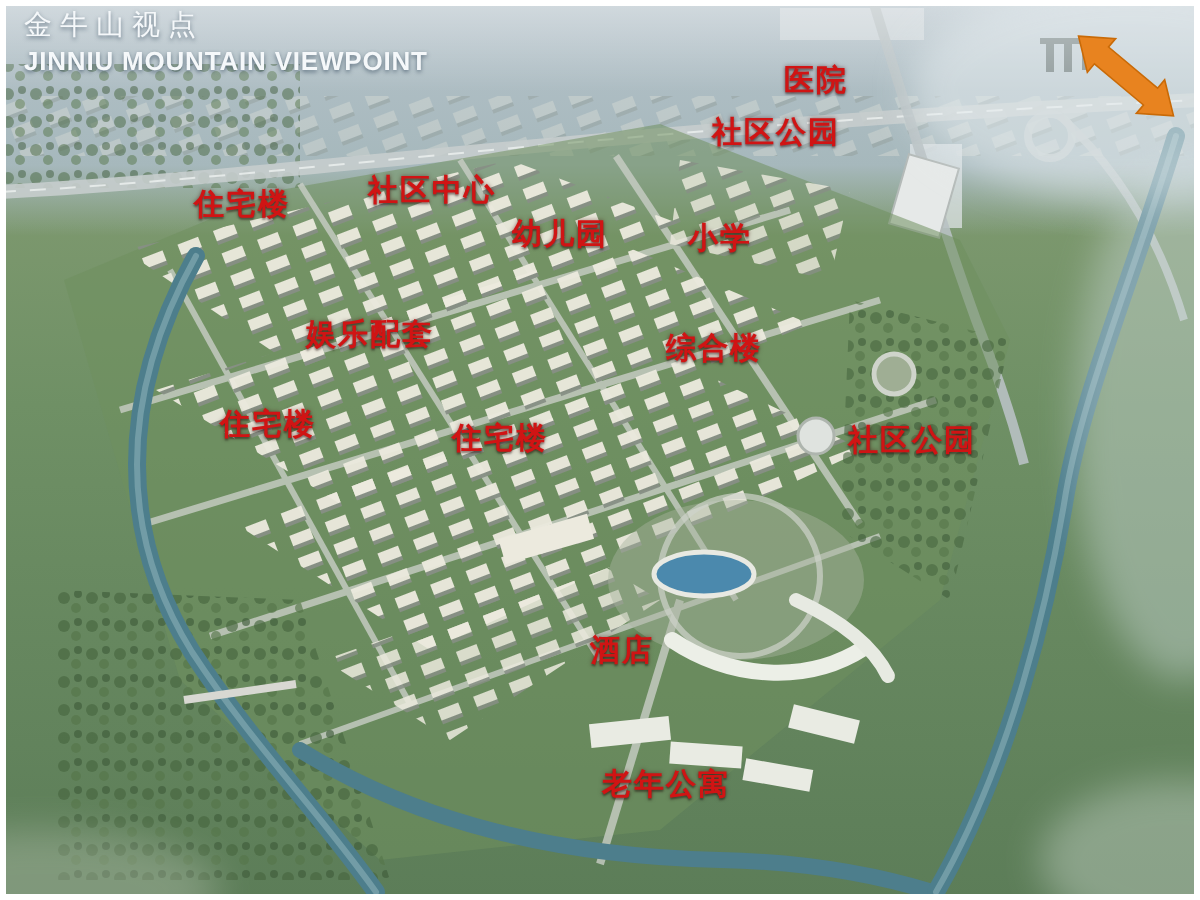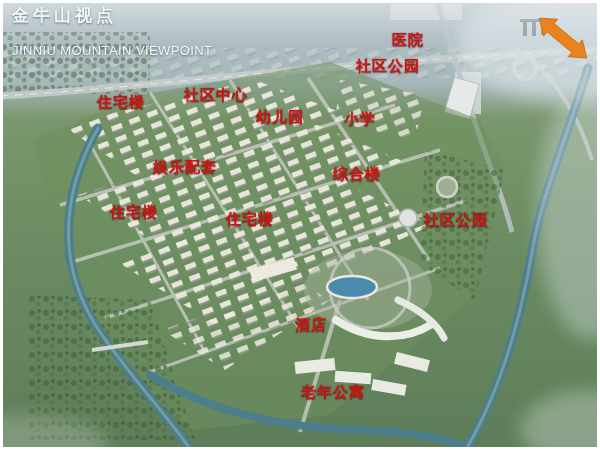--- a/index.html
+++ b/index.html
@@ -4,22 +4,22 @@
 <style>
   html,body{margin:0;padding:0;background:#222;}
   .stage{
     position:relative;width:600px;height:450px;overflow:hidden;
     background:#7d9471;
     font-family:"Liberation Sans", sans-serif;
   }
   .scene{position:absolute;left:0;top:0;width:600px;height:450px;display:block;}
   .frame{position:absolute;inset:0;border:3px solid #ffffff;pointer-events:none;z-index:60;}
   .title-block{position:absolute;left:12px;top:4px;z-index:40;color:#f5f8fa;}
-  .title-cn{font-size:17px;font-weight:bold;letter-spacing:4px;text-shadow:0 1px 2px rgba(50,70,90,.65);}
-  .title-en{font-size:13px;font-weight:normal;letter-spacing:.4px;margin-top:16px;text-shadow:0 1px 2px rgba(50,70,90,.65);}
+  .title-cn{font-size:14px;font-weight:normal;letter-spacing:4px;text-shadow:0 1px 2px rgba(50,70,90,.65);}
+  .title-en{font-size:13px;font-weight:bold;letter-spacing:.4px;margin-top:1px;text-shadow:0 1px 2px rgba(50,70,90,.65);}
   .map-label{
     position:absolute;z-index:30;white-space:nowrap;
     color:#d01414;font-size:15px;font-weight:bold;letter-spacing:1px;
     text-shadow:0 0 2px rgba(70,0,0,.5), 0 1px 1px rgba(0,0,0,.35);
   }
   .compass{position:absolute;left:530px;top:10px;z-index:35;}
 </style>
 </head>
 <body>
 

